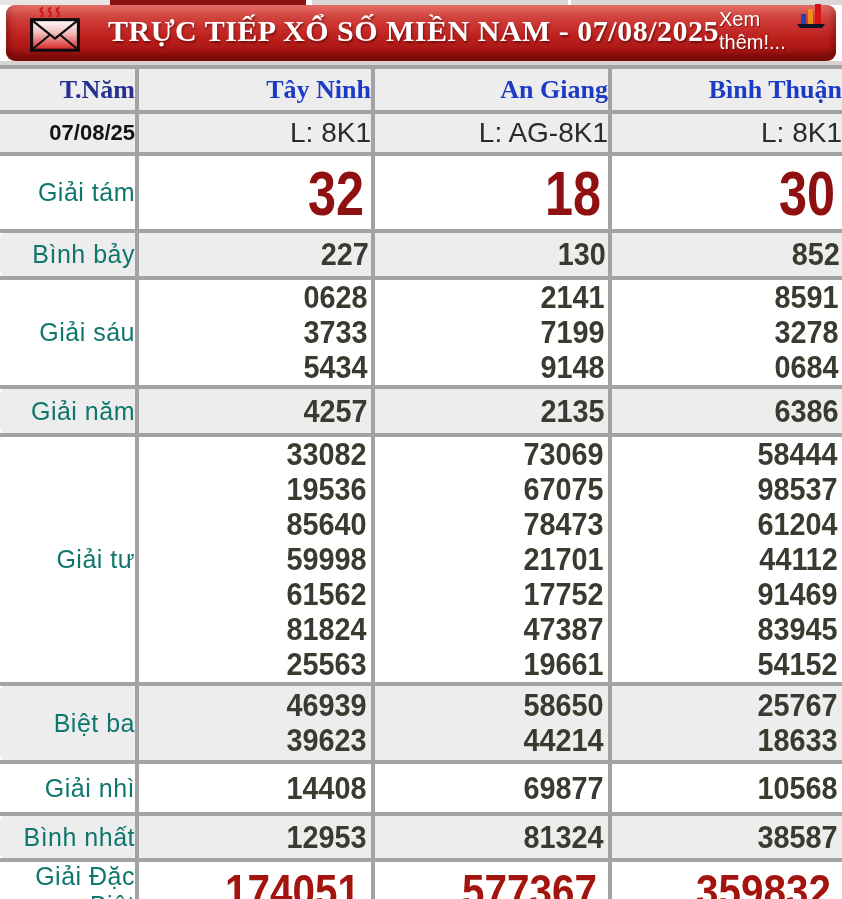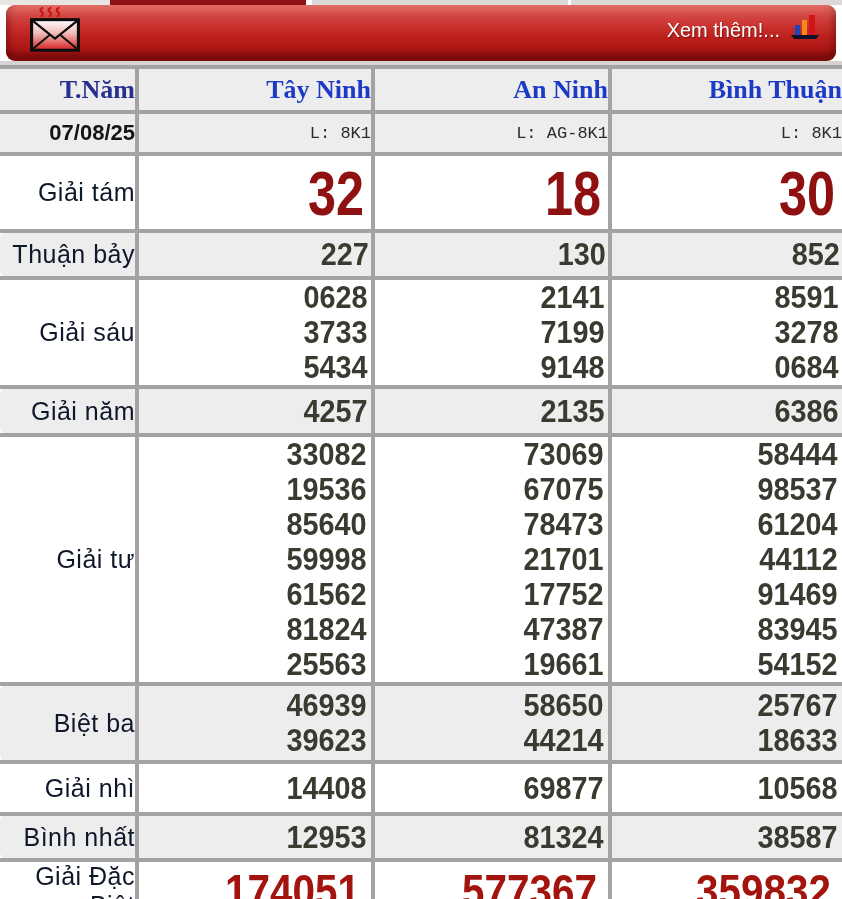--- a/index.html
+++ b/index.html
@@ -43,22 +43,22 @@
   .results tr:last-child>*{border-bottom:none;}
   .row-gray>*{background:#ededed;}
   .row-white>*{background:#ffffff;}
   th.col-head{
     font-family:"Liberation Serif",serif;font-size:26px;font-weight:bold;color:#1d3ac6;height:41px;
   }
   th.col-head.first{color:#25308f;}
   td.date-cell{
     font-family:Liberation Sans, sans-serif;font-size:22px;font-weight:bold;color:#141414;height:38px;
   }
-  td.code-cell{font-family:Liberation Mono, monospace;font-size:17px;color:#2b2b2b;}
-  td.label-cell{font-size:25px;color:#0f172a;letter-spacing:.5px;border-radius:8px;}
+  td.code-cell{font-family:Liberation Sans, sans-serif;font-size:28px;color:#2b2b2b;}
+  td.label-cell{font-size:25px;color:#0f766e;letter-spacing:.5px;border-radius:8px;}
   .num{
     display:inline-block;font-weight:bold;color:#3a3a31;font-size:32px;line-height:35px;
     transform:scaleX(.9);letter-spacing:0;
   }
   tr.p-big{height:77px;}      tr.p-big .num{font-size:63px;line-height:72px;color:#8e1010;transform:scaleX(.8);}
   tr.p-7{height:47px;}        tr.p-6{height:107px;}
   tr.p-5{height:48px;}        tr.p-4{height:249px;}
   tr.p-3{height:78px;}        tr.p-2{height:52px;margin-top:20px;}
   tr.p-1{height:46px;}
   tr.p-special{height:54px;}  tr.p-special .num{font-size:47px;line-height:50px;color:#a3140e;transform:scaleX(.86);}
@@ -86,20 +86,21 @@
       <g stroke="#cc1616" stroke-width="2.4" fill="none" stroke-linecap="round">
         <path d="M15 11 q3 -2 0 -5 q-3 -2 1 -4"></path>
         <path d="M24 11 q3 -2 0 -5 q-3 -2 1 -4"></path>
         <path d="M33 11 q3 -2 0 -5 q-3 -2 1 -4"></path>
       </g>
       <rect x="4" y="15" width="52" height="34" fill="url(#env)" stroke="#0d0d0d" stroke-width="3.4"></rect>
       <path d="M5 16 L30 36 L55 16" fill="none" stroke="#0d0d0d" stroke-width="2.6"></path>
       <path d="M5 48 L24 32 M55 48 L36 32" fill="none" stroke="#0d0d0d" stroke-width="2.2"></path>
     </svg>
   </span>
+  <span class="banner-title">TRỰC TIẾP XỔ SỐ MIỀN NAM - 07/08/2025</span>
   <span class="banner-right">
     <span class="see-more">Xem thêm!...</span>
     <span class="chart-icon">
       <svg width="30" height="26" viewBox="0 0 30 26">
         <rect x="5" y="12" width="5" height="10" fill="#2244bb"></rect>
         <rect x="12" y="7" width="5" height="15" fill="#f08a1d"></rect>
         <rect x="19" y="2" width="6" height="20" fill="#d41414"></rect>
         <path d="M1 22 L29 22 L26 26 L4 26 Z" fill="#10122a"></path>
       </svg>
     </span>
@@ -111,21 +112,21 @@
   <colgroup>
     <col style="width:137px">
       <col style="width:236px">
       <col style="width:237px">
       <col style="width:232px">
   </colgroup>
   <tbody id="results-body">
       <tr class="row-gray">
         <th class="col-head first">T.Năm</th>
         <th class="col-head">Tây Ninh</th>
-        <th class="col-head">An Ninh</th>
+        <th class="col-head">An Giang</th>
         <th class="col-head">Bình Thuận</th>
       </tr>
       <tr class="row-gray">
         <td class="date-cell">07/08/25</td>
         <td class="code-cell">L: 8K1</td>
         <td class="code-cell">L: AG-8K1</td>
         <td class="code-cell">L: 8K1</td>
       </tr>
       <tr class="p-big row-white">
         <td class="label-cell">Giải tám</td>
@@ -133,21 +134,21 @@
           <div><span class="num">32</span></div>
         </td>
         <td class="num-cell">
           <div><span class="num">18</span></div>
         </td>
         <td class="num-cell">
           <div><span class="num">30</span></div>
         </td>
       </tr>
       <tr class="p-7 row-gray">
-        <td class="label-cell">Thuận bảy</td>
+        <td class="label-cell">Bình bảy</td>
         <td class="num-cell">
           <div><span class="num">227</span></div>
         </td>
         <td class="num-cell">
           <div><span class="num">130</span></div>
         </td>
         <td class="num-cell">
           <div><span class="num">852</span></div>
         </td>
       </tr>

